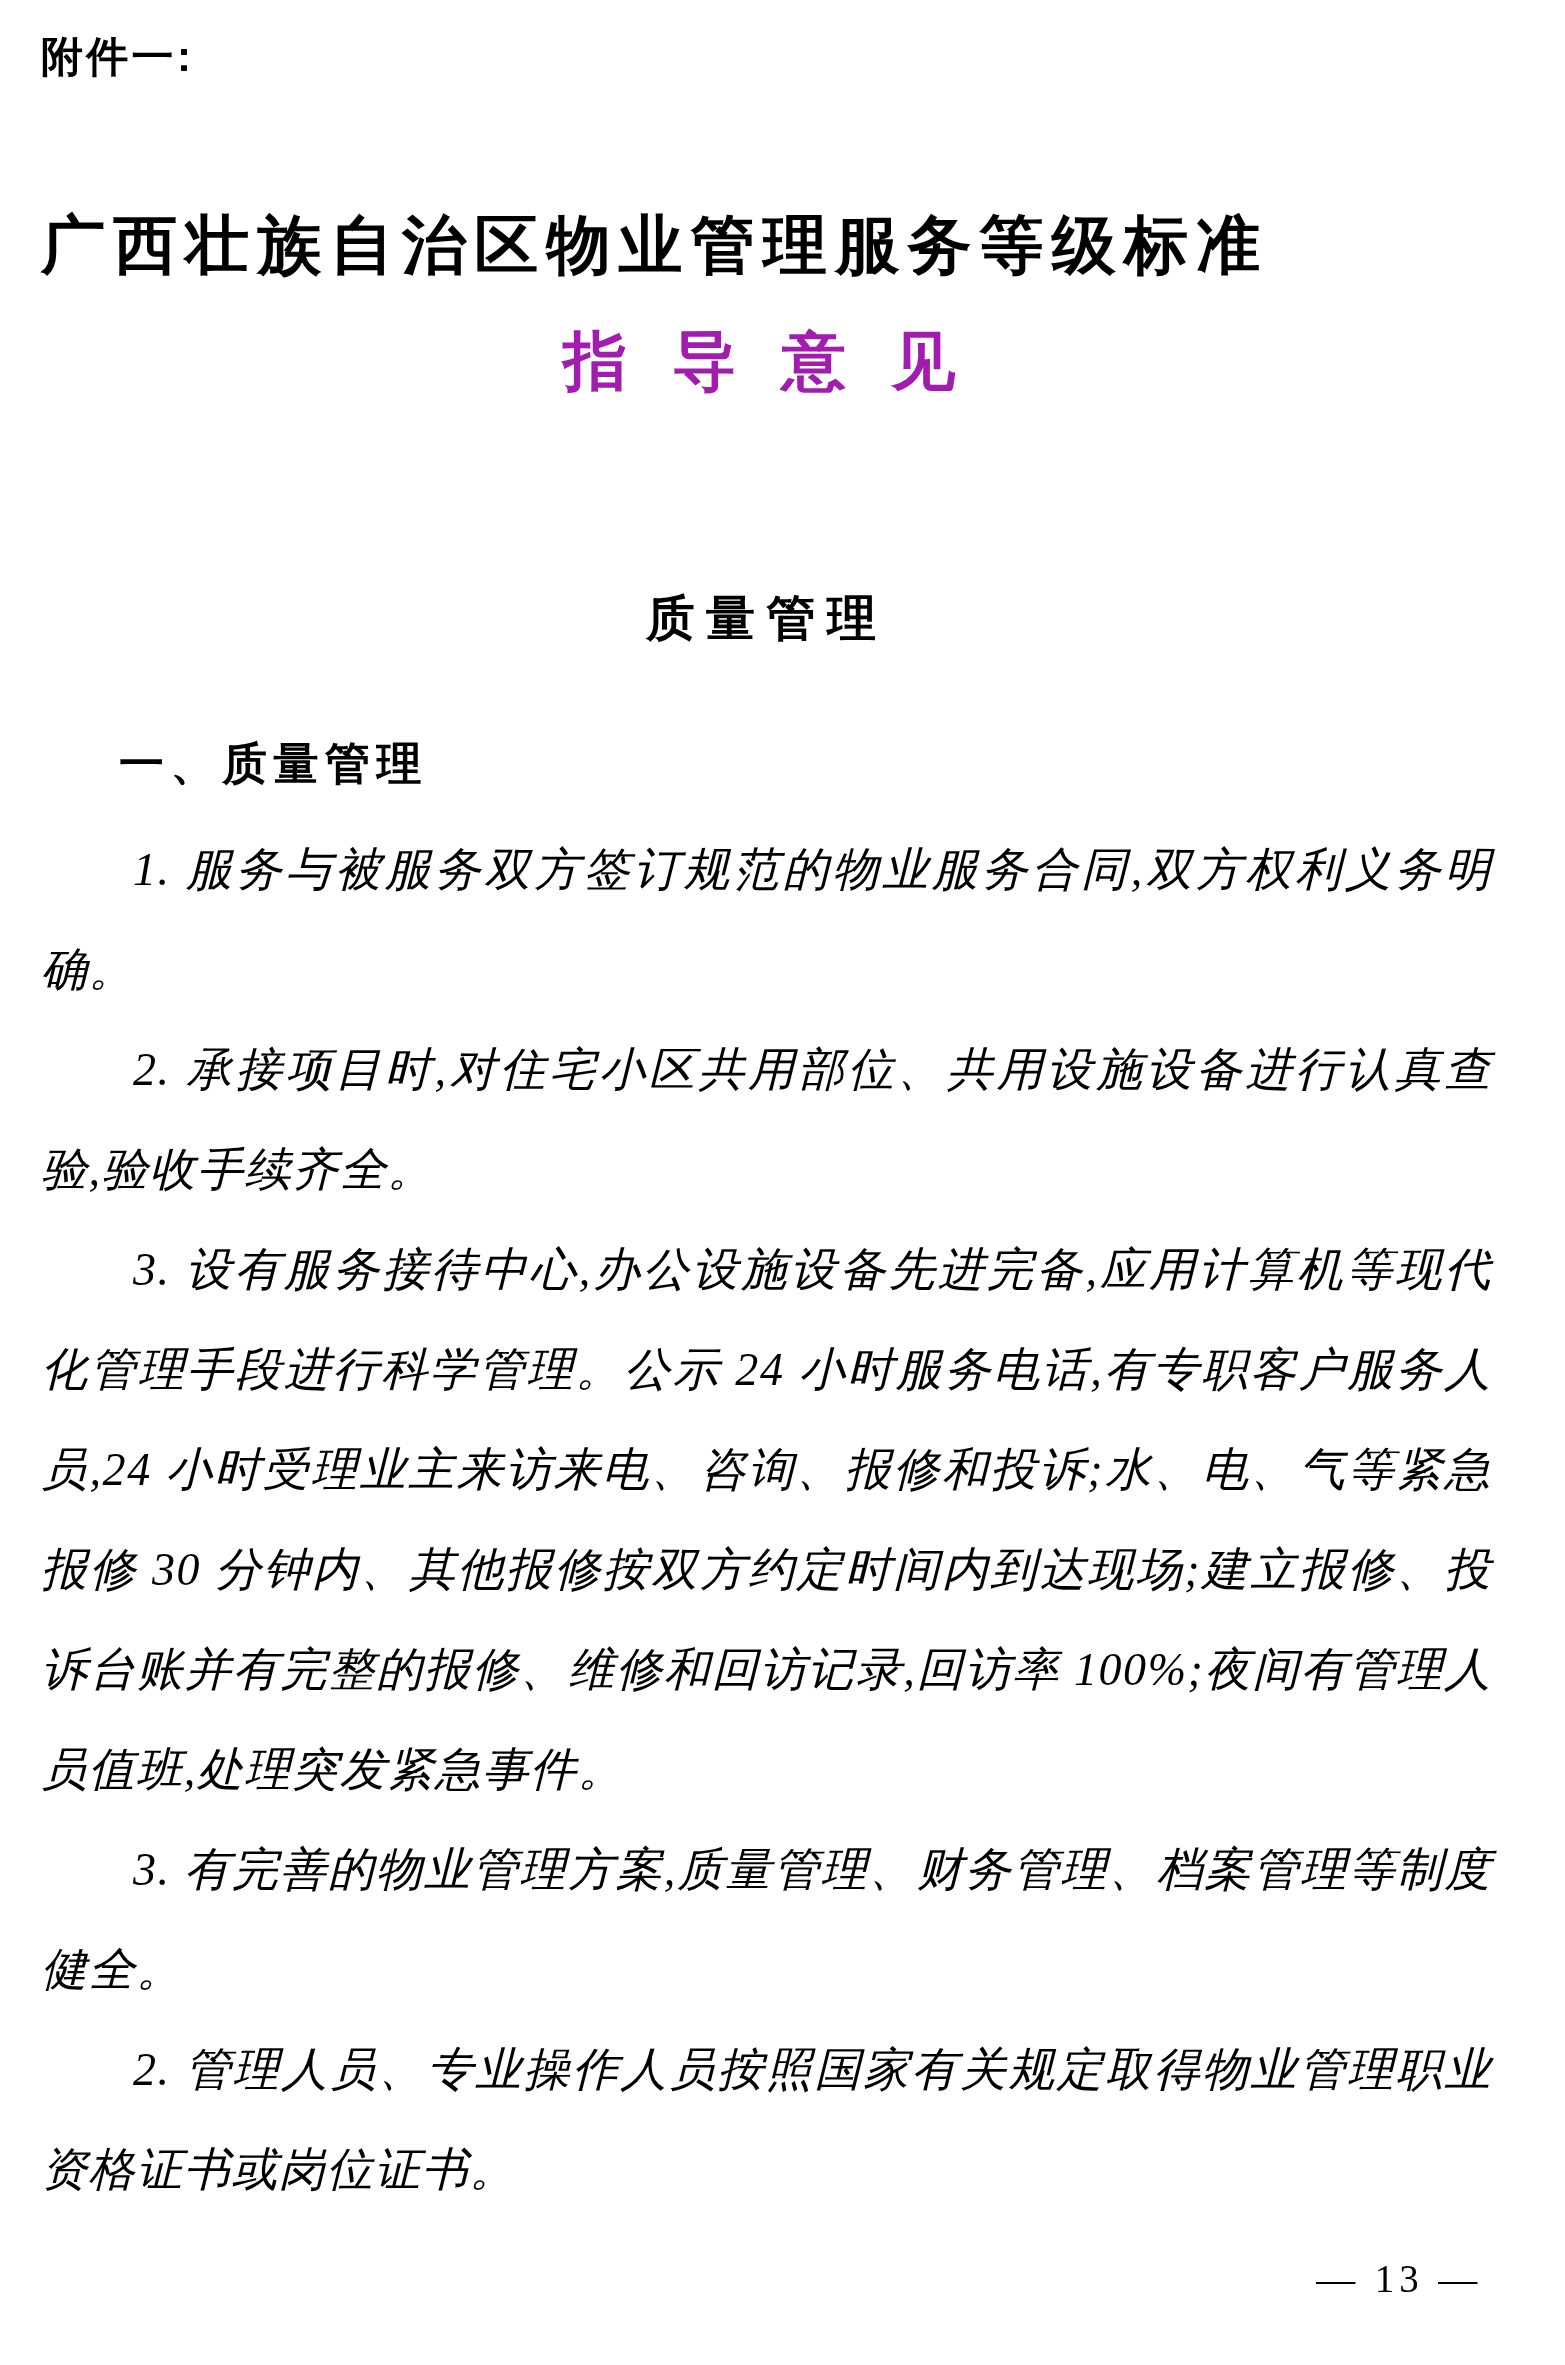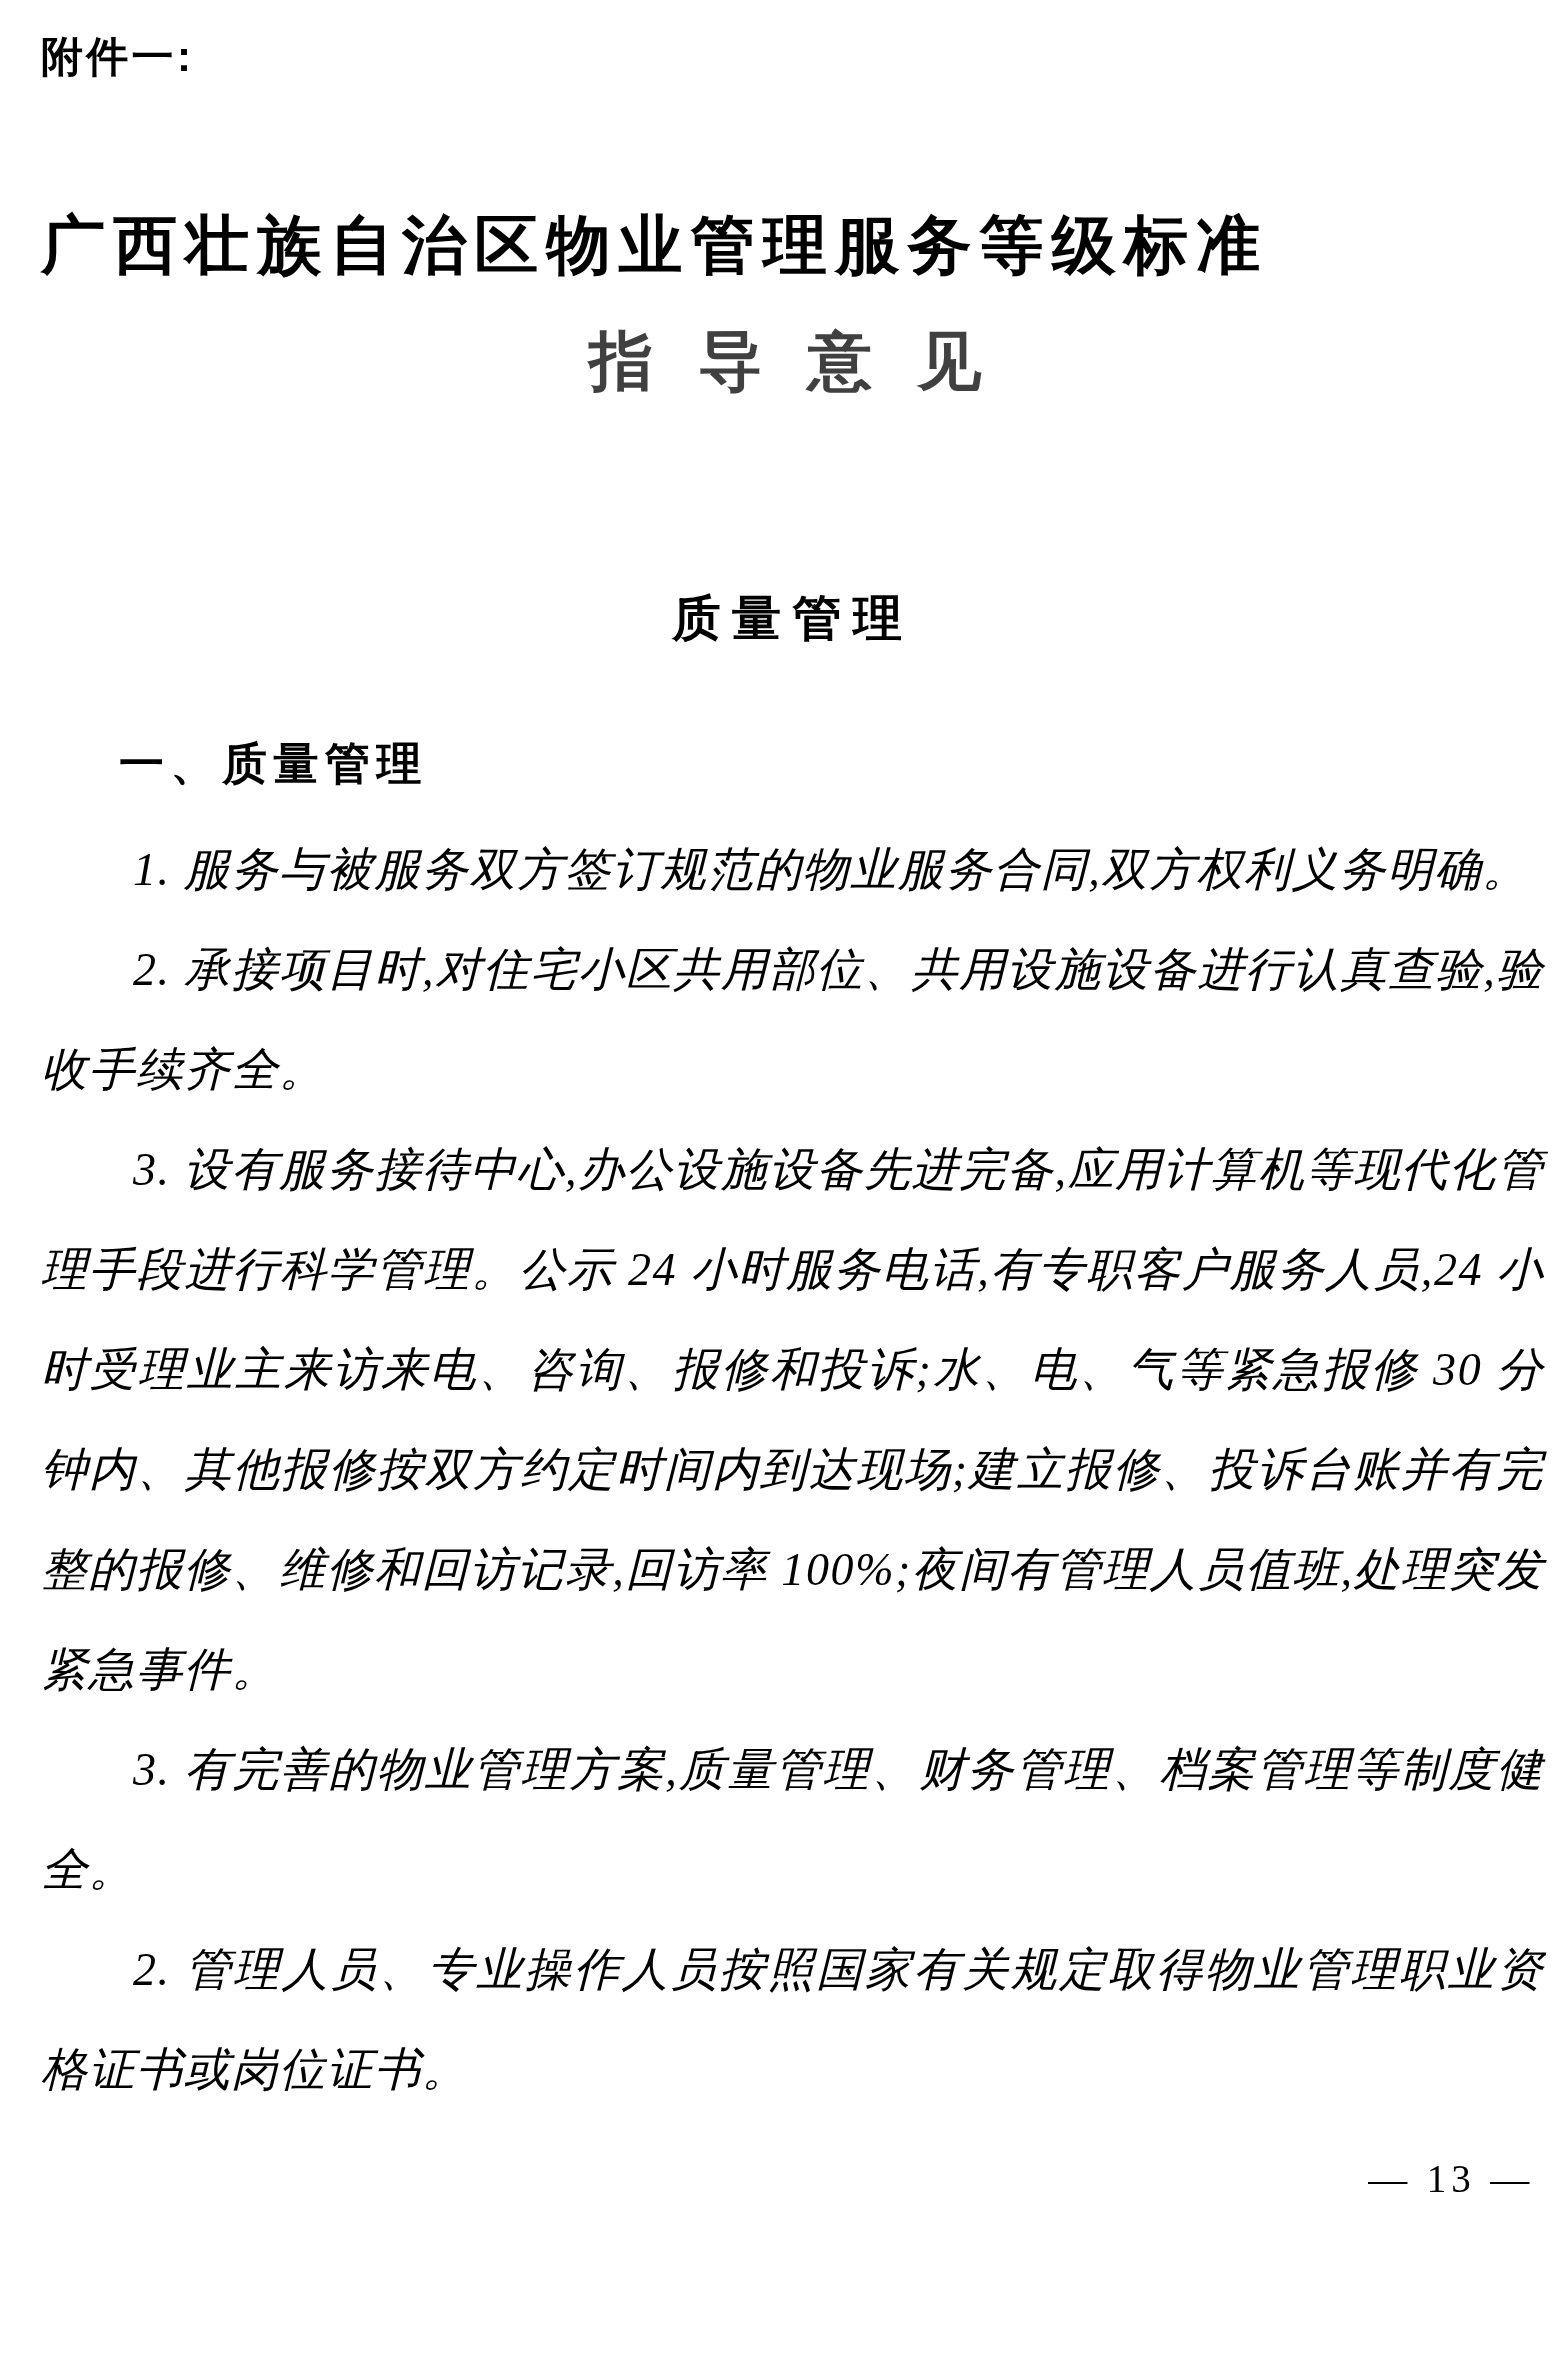--- a/index.html
+++ b/index.html
@@ -8,21 +8,21 @@
     width: 1565px;
     height: 2366px;
     font-family: "Liberation Serif", serif;
     color: #000000;
   }
   .page {
     position: relative;
     width: 1565px;
     height: 2366px;
     background: #ffffff;
-    padding: 29px 21px 0 41px;
+    padding: 29px 73px 0 41px;
     overflow: hidden;
   }
   .attachment {
     font-family: "Liberation Sans", sans-serif;
     font-weight: bold;
     font-size: 42px;
     letter-spacing: 3.3px;
     color: #000000;
   }
   .title-line1 {
@@ -36,21 +36,21 @@
     color: #000000;
   }
   .title-line2 {
     margin-top: 39px;
     text-align: center;
     font-family: "Liberation Serif", serif;
     font-weight: bold;
     font-size: 64px;
     letter-spacing: 14.7px;
     line-height: 1.2;
-    color: #404040;
+    color: #a21caf;
   }
   .level-heading {
     margin-top: 188px;
     text-align: center;
     font-family: "Liberation Sans", sans-serif;
     font-weight: bold;
     font-size: 49px;
     letter-spacing: 11.4px;
     line-height: 1.2;
     color: #000000;

